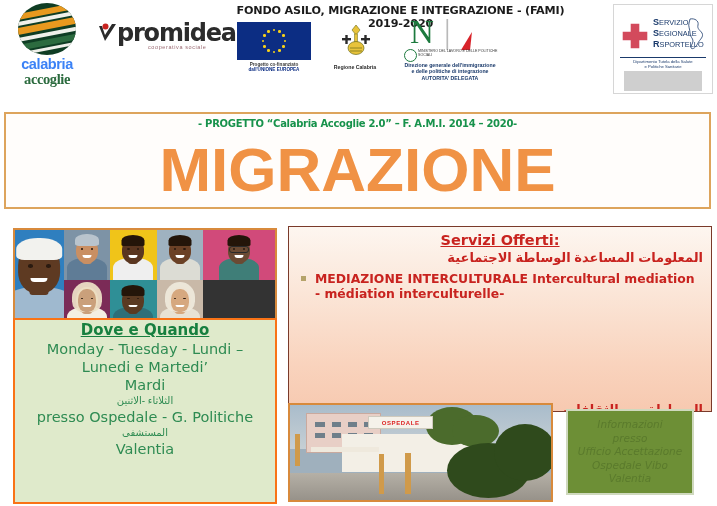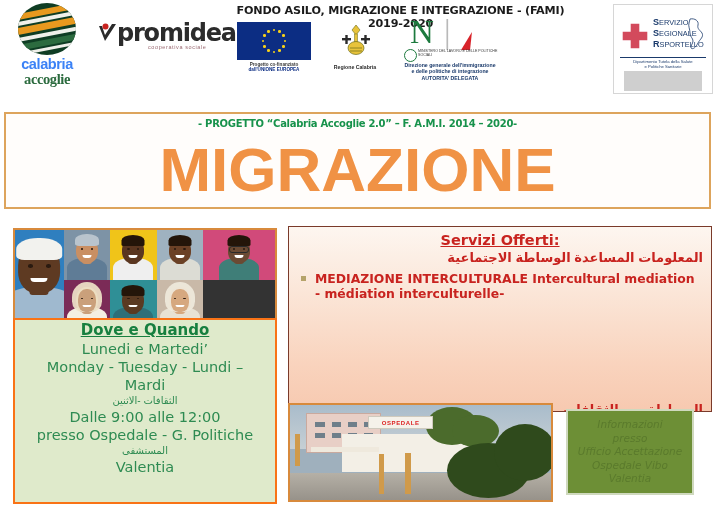--- a/index.html
+++ b/index.html
@@ -374,25 +374,24 @@
           <div class="head" style="top:9px;width:18px;height:23px;background:#d6a87f"></div>
           <div class="eye" style="left:calc(50% - 6px);top:18px;width:2.4px;height:1.8px"></div>
           <div class="eye" style="left:calc(50% + 3.6px);top:18px;width:2.4px;height:1.8px"></div>
           <div class="mouth" style="top:25px;width:9px;height:2.6px"></div>
         </div>
       </div>
   </div>
 
   <div class="dove-box">
     <div class="dove-h">Dove e Quando</div>
+    <div class="dove-l">Monday - Tuesday  - Lundi –</div>
     <div class="dove-l">Lunedi e Martedi’</div>
-    <div class="dove-l">Monday - Tuesday  - Lundi –</div>
     <div class="dove-l">Mardi</div>
-    <div class="dove-ar">الثقافات -الاثنين</div>
-    <div class="dove-l">Dalle 9:00 alle 12:00</div>
+    <div class="dove-ar">الثلاثاء -الاثنين</div>
     <div class="dove-l">presso Ospedale - G. Politiche</div>
     <div class="dove-ar">المستشفى</div>
     <div class="dove-l">Valentia</div>
   </div>
 
   <div class="servizi-box">
     <div class="servizi-h">Servizi Offerti: </div>
 
     <div class="srv-ar">المعلومات المساعدة الوساطة الاجتماعية</div>
 

